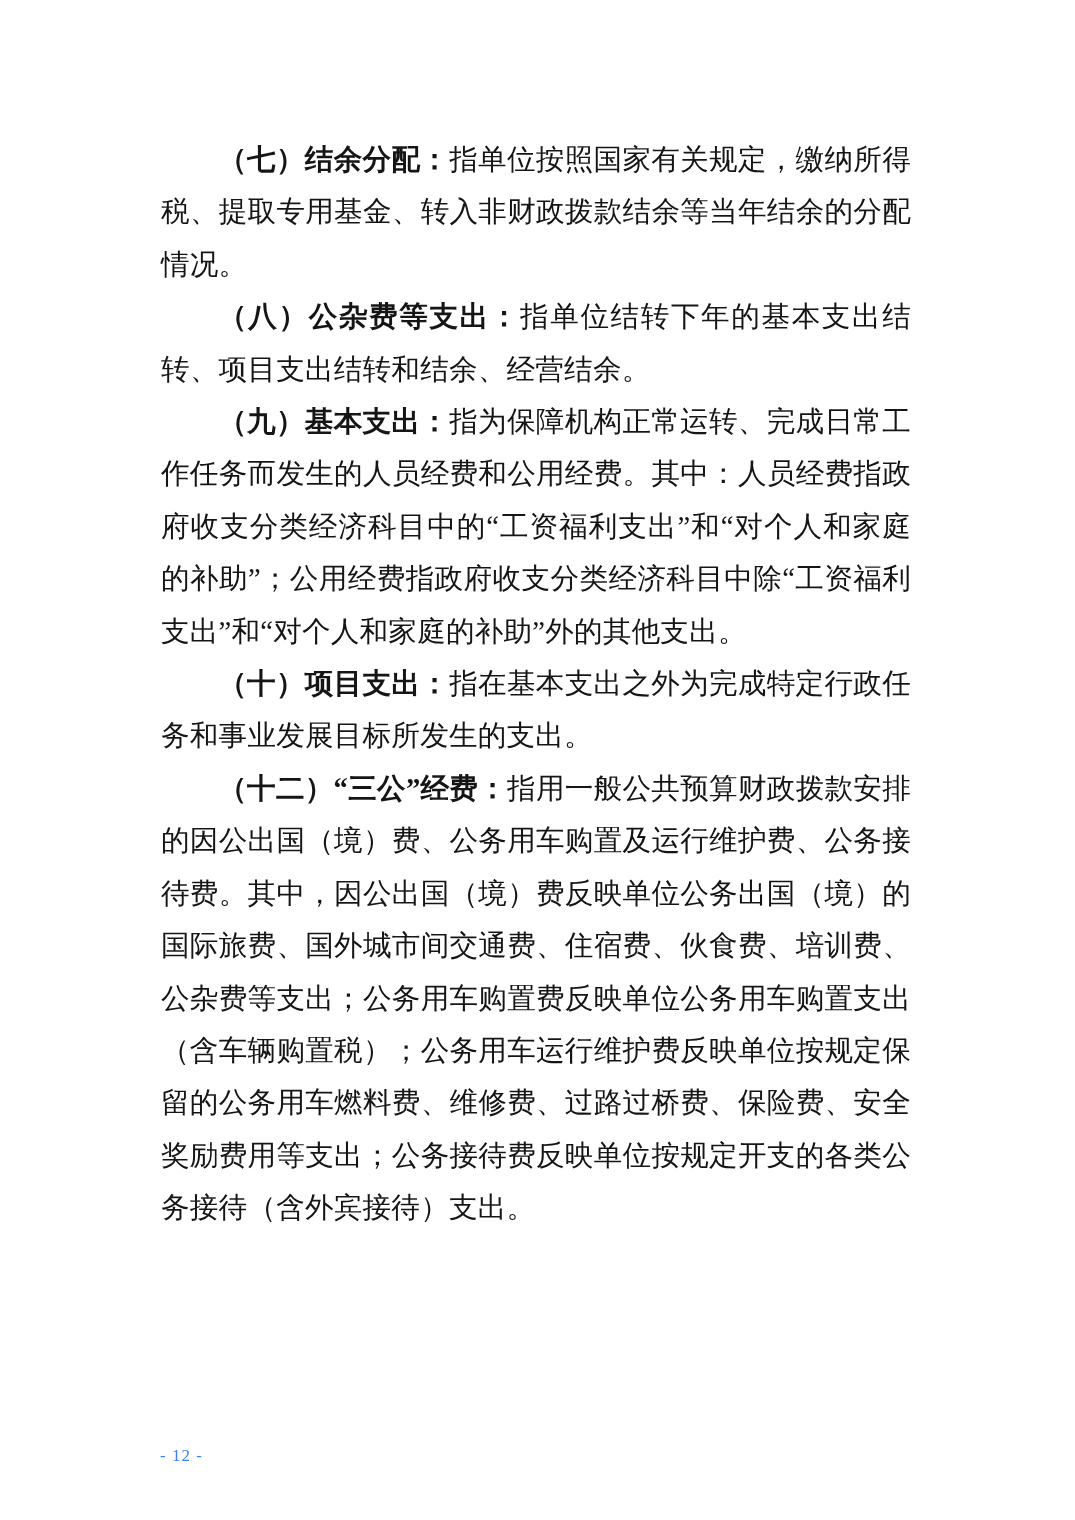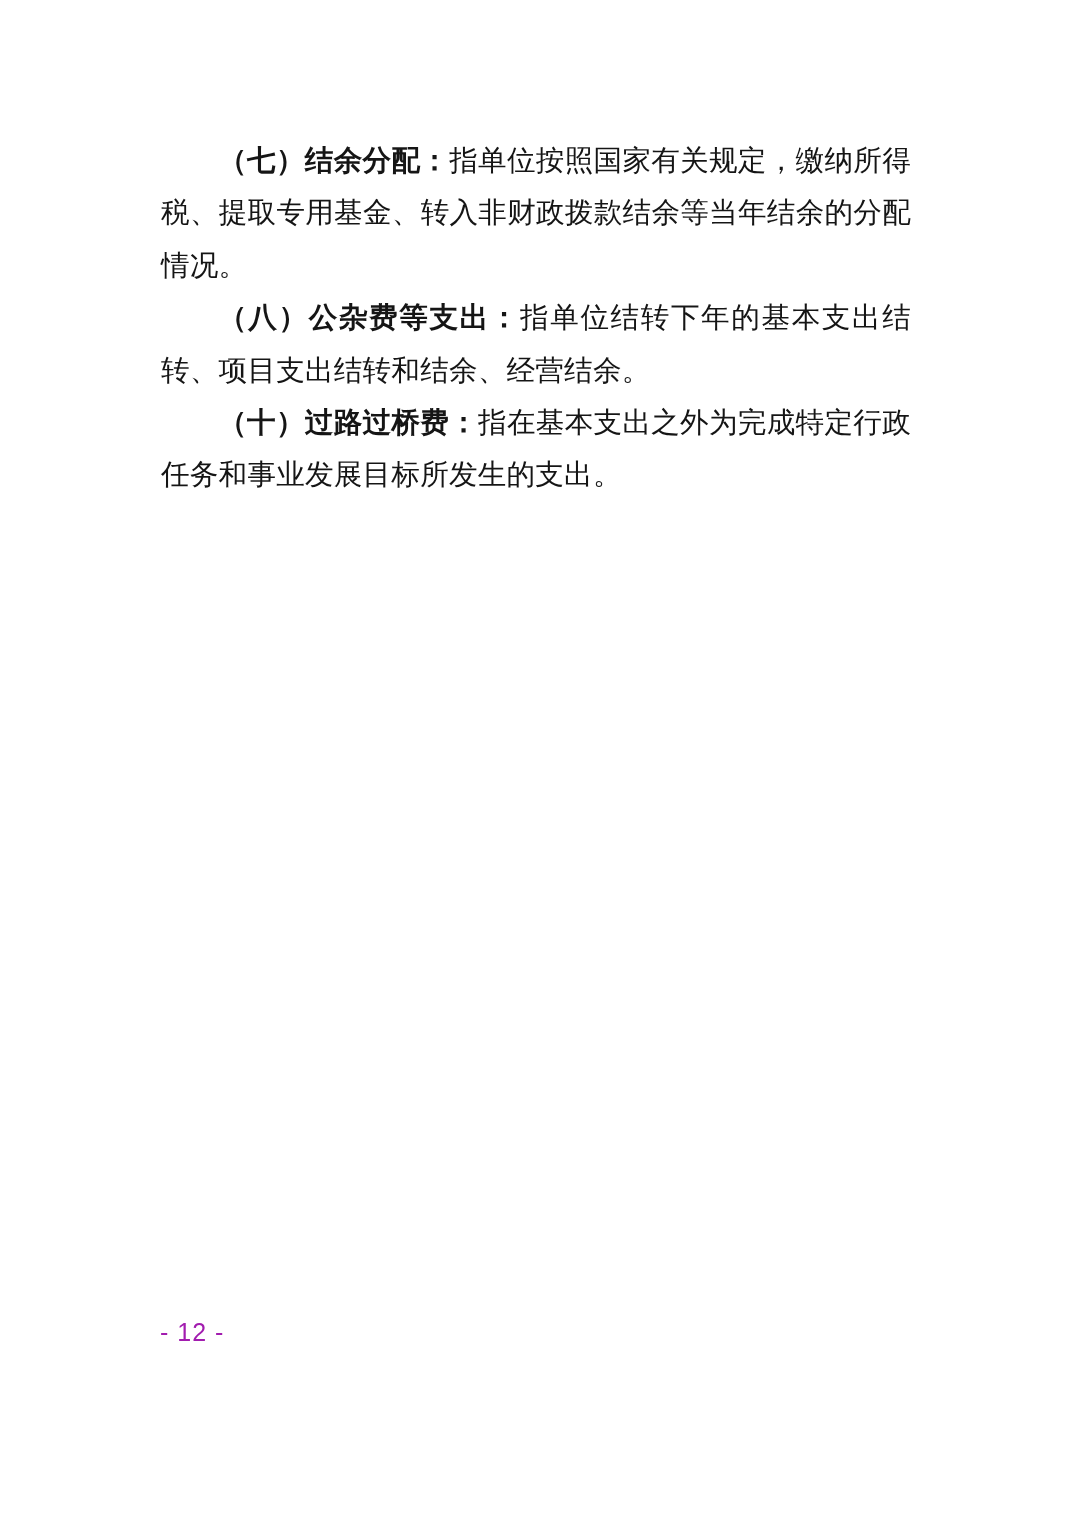--- a/index.html
+++ b/index.html
@@ -6,21 +6,21 @@
     margin: 0;
     padding: 0;
     background: #ffffff;
   }
   .page {
     position: relative;
     width: 1075px;
     height: 1520px;
     background: #ffffff;
     overflow: hidden;
-    font-family: Liberation Sans, sans-serif;
+    font-family: Liberation Serif, serif;
     color: #151515;
   }
   .doc-body {
     position: absolute;
     left: 161px;
     top: 134px;
     width: 750px;
   }
   .doc-body p.para {
     margin: 0;
@@ -31,30 +31,32 @@
     text-justify: inter-character;
     text-indent: 2em;
     letter-spacing: 0.2px;
   }
   .doc-body p.para .para-label {
     font-weight: bold;
   }
   .page-footer {
     position: absolute;
     left: 160px;
-    top: 1316px;
-    font-size: 25px;
+    top: 1440px;
+    font-size: 17px;
     line-height: 32px;
-    color: #a21caf;
+    color: #3b82f6;
     letter-spacing: 1px;
   }
 </style>
 </head>
 <body>
 
 <div class="page">
   <div class="doc-body">
       <p class="para"><span class="para-label">（七）结余分配：</span><span>指单位按照国家有关规定，缴纳所得税、提取专用基金、转入非财政拨款结余等当年结余的分配情况。</span></p>
       <p class="para"><span class="para-label">（八）公杂费等支出：</span><span>指单位结转下年的基本支出结转、项目支出结转和结余、经营结余。</span></p>
-      <p class="para"><span class="para-label">（十）过路过桥费：</span><span>指在基本支出之外为完成特定行政任务和事业发展目标所发生的支出。</span></p>
+      <p class="para"><span class="para-label">（九）基本支出：</span><span>指为保障机构正常运转、完成日常工作任务而发生的人员经费和公用经费。其中：人员经费指政府收支分类经济科目中的“工资福利支出”和“对个人和家庭的补助”；公用经费指政府收支分类经济科目中除“工资福利支出”和“对个人和家庭的补助”外的其他支出。</span></p>
+      <p class="para"><span class="para-label">（十）项目支出：</span><span>指在基本支出之外为完成特定行政任务和事业发展目标所发生的支出。</span></p>
+      <p class="para"><span class="para-label">（十二）“三公”经费：</span><span>指用一般公共预算财政拨款安排的因公出国（境）费、公务用车购置及运行维护费、公务接待费。其中，因公出国（境）费反映单位公务出国（境）的国际旅费、国外城市间交通费、住宿费、伙食费、培训费、公杂费等支出；公务用车购置费反映单位公务用车购置支出（含车辆购置税）；公务用车运行维护费反映单位按规定保留的公务用车燃料费、维修费、过路过桥费、保险费、安全奖励费用等支出；公务接待费反映单位按规定开支的各类公务接待（含外宾接待）支出。</span></p>
     </div>
   <div class="page-footer">- 12 -</div>
 </div>
 
 </body></html>

